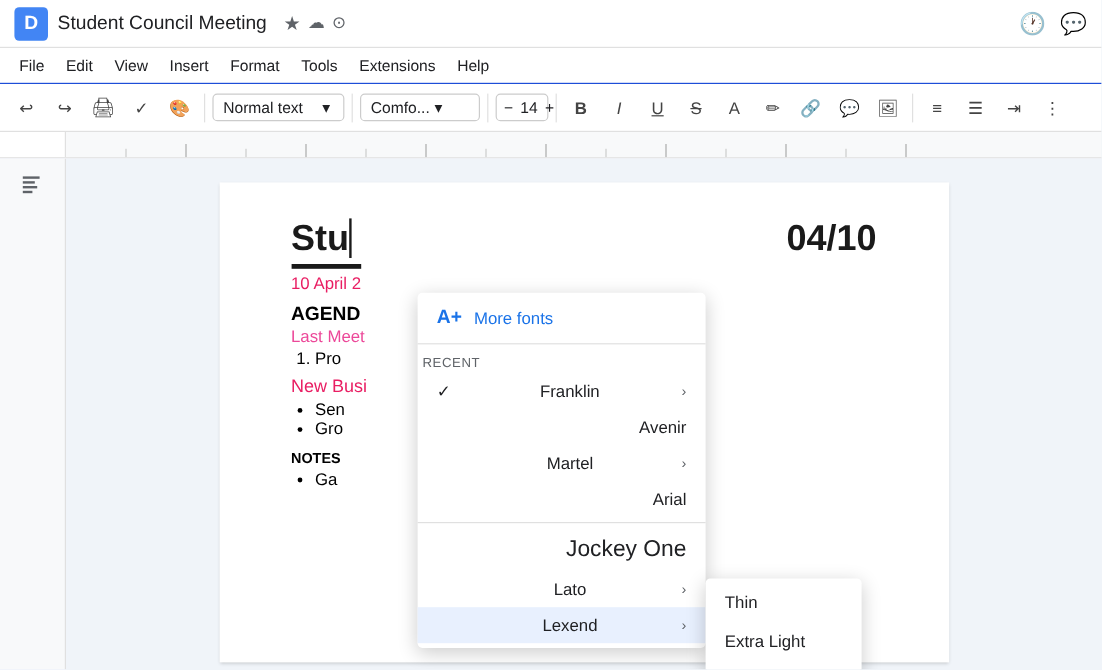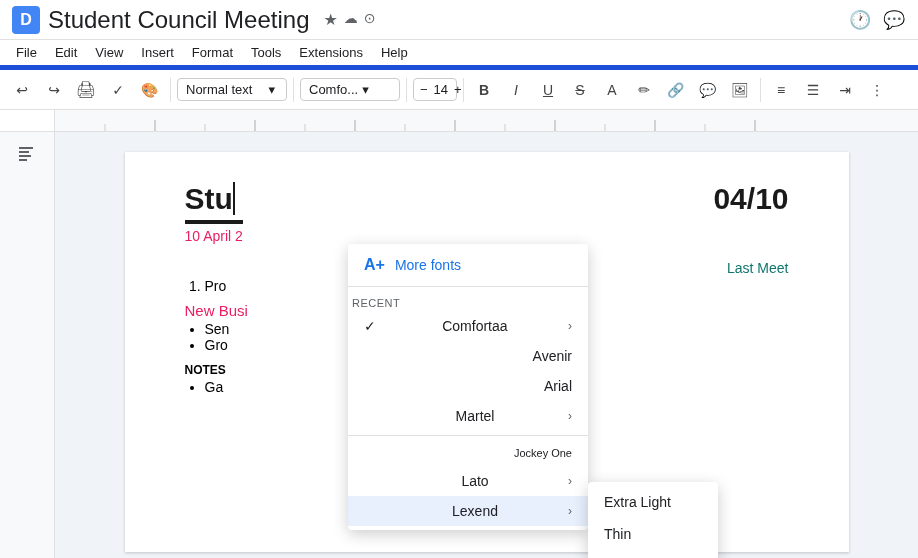--- a/index.html
+++ b/index.html
@@ -7,29 +7,29 @@
 
     
     .title-bar {
       display: flex; align-items: center; padding: 6px 12px; background: #fff;
       border-bottom: 1px solid #e0e0e0; height: 40px; gap: 8px;
     }
     .title-bar .app-icon {
       width: 28px; height: 28px; background: #4285f4; border-radius: 4px;
       display: flex; align-items: center; justify-content: center; color: white; font-size: 16px; font-weight: bold;
     }
-    .title-bar .doc-title { font-size: 24px; color: #202124; font-weight: 400; }
+    .title-bar .doc-title { font-size: 16px; color: #202124; font-weight: 400; }
     .title-bar .title-icons { display: flex; gap: 6px; margin-left: 6px; color: #5f6368; font-size: 16px; }
     .title-bar .spacer { flex: 1; }
     .title-bar .right-icons { display: flex; gap: 12px; color: #5f6368; font-size: 18px; }
 
     
     .menu-bar {
       display: flex; align-items: center; padding: 2px 8px; background: #fff;
-      border-bottom: 5px solid #1d4ed8; height: 30px; gap: 2px;
+      border-bottom: 1px solid #1d4ed8; height: 30px; gap: 2px;
     }
     .menu-item { padding: 4px 8px; color: #202124; font-size: 13px; cursor: pointer; border-radius: 4px; }
 
     
     .toolbar {
       display: flex; align-items: center; padding: 4px 8px; background: #fff;
       border-bottom: 1px solid #e0e0e0; height: 40px; gap: 4px;
     }
     .toolbar-divider { width: 1px; height: 24px; background: #e0e0e0; margin: 0 2px; }
     .text-style-dropdown {
@@ -62,21 +62,21 @@
     
     .main-area {
       display: flex; height: calc(558px - 40px - 30px - 40px - 22px);
       background: #f0f4f9; overflow: hidden; position: relative;
     }
     .left-sidebar { width: 55px; background: #f8f9fa; border-right: 1px solid #e0e0e0; }
     .doc-canvas {
       flex: 1; overflow: hidden; padding: 20px; display: flex; justify-content: center;
     }
     .doc-page {
-      width: 724px; background: white; padding: 30px 60px; box-shadow: 0 1px 3px rgba(0,0,0,0.2);
+      width: 608px; background: white; padding: 30px 60px; box-shadow: 0 1px 3px rgba(0,0,0,0.2);
       font-size: 14px; height: 400px; overflow: hidden;
     }
     .doc-line { border: 2px solid #1a1a1a; margin: 4px 0; }
 
     
     .font-dropdown-container {
       position: absolute;
       top: 112px;
       left: 348px;
       background: white;
@@ -233,21 +233,22 @@
         <div>
           <div style="font-size: 30px; font-weight: bold; color: #1a1a1a;">
             <span>Stu</span><span style="border-left: 2px solid #1a1a1a; animation: blink 1s step-end infinite;"></span>
           </div>
           <hr class="doc-line">
           <div style="color: #e91e63; font-size: 14px;">10 April 2</div>
         </div>
         <div style="font-size: 30px; font-weight: bold; color: #1a1a1a; margin-left: 40px; text-align: right;">04/10</div>
       </div>
       <div style="margin-top: 10px;">
-        <div style="color: #0f766e; font-size: 14px; margin-top: 16px; text-align: right;">Last Meet</div>
+        <div style="font-size: 16px; font-weight: bold;">AGEND</div>
+        <div style="color: #ec4899; font-size: 14px; margin-top: 0;">Last Meet</div>
         <ol style="margin-left: 20px; font-size: 14px; margin-top: 2px;">
           <li>Pro</li>
         </ol>
         <div style="color: #e91e63; font-size: 15px; margin-top: 8px;">New Busi</div>
         <ul style="margin-left: 20px; font-size: 14px; margin-top: 2px;">
           <li>Sen</li>
           <li>Gro</li>
         </ul>
         <div style="font-size: 12px; font-weight: bold; margin-top: 10px;">NOTES</div>
         <ul style="margin-left: 20px; font-size: 14px; margin-top: 2px;">
@@ -262,66 +263,66 @@
     <div class="font-menu-more-fonts">
       <span style="font-size:16px; font-weight:bold;">A+</span>
       <span>More fonts</span>
     </div>
     <hr class="font-menu-divider">
 
     <div class="font-menu-section-label">RECENT</div>
 
     <div class="font-menu-item">
       <span style="margin-right:6px; color:#202124;">✓</span>
-      <span>Comfortaa</span>
+      <span>Franklin</span>
       <span class="chevron chev"></span>
     </div>
 
     <div class="font-menu-item">
       <span style="width:18px; display:inline-block;"></span>
       <span>Avenir</span>
-    </div>
-
-    <div class="font-menu-item">
-      <span style="width:18px; display:inline-block;"></span>
-      <span>Arial</span>
     </div>
 
     <div class="font-menu-item">
       <span style="width:18px; display:inline-block;"></span>
       <span>Martel</span>
       <span class="chevron chev"></span>
     </div>
 
+    <div class="font-menu-item">
+      <span style="width:18px; display:inline-block;"></span>
+      <span>Arial</span>
+    </div>
+
     <hr class="font-menu-divider">
 
     <div class="font-menu-item">
       <span style="width:18px; display:inline-block;"></span>
-      <span style="font-size:11px; font-weight:500;text-align:center;">Jockey One</span>
+      <span style="font-size:19px; font-weight:500;text-align:center;">Jockey One</span>
     </div>
 
     <div class="font-menu-item">
       <span style="width:18px; display:inline-block;"></span>
       <span>Lato</span>
       <span class="chevron chev"></span>
     </div>
 
     <div class="font-menu-item highlighted" style="background:#e8f0fe;">
       <span style="width:18px; display:inline-block;"></span>
       <span>Lexend</span>
       <span class="chevron chev"></span>
     </div>
 
   </div>
 
   <div class="font-submenu">
     <div class="submenu-item">
+      <span>Thin</span>
+    </div>
+    <div class="submenu-item">
       <span>Extra Light</span>
-    </div>
-    <div class="submenu-item">
-      <span>Thin</span>
     </div>
     <div class="submenu-item">
       
     </div>
 
   </div>
 </div>
 
 </body></html>

